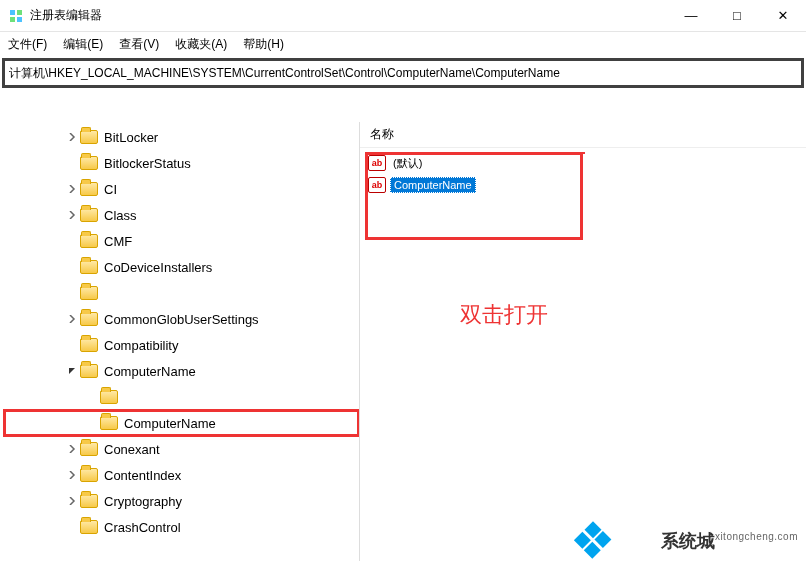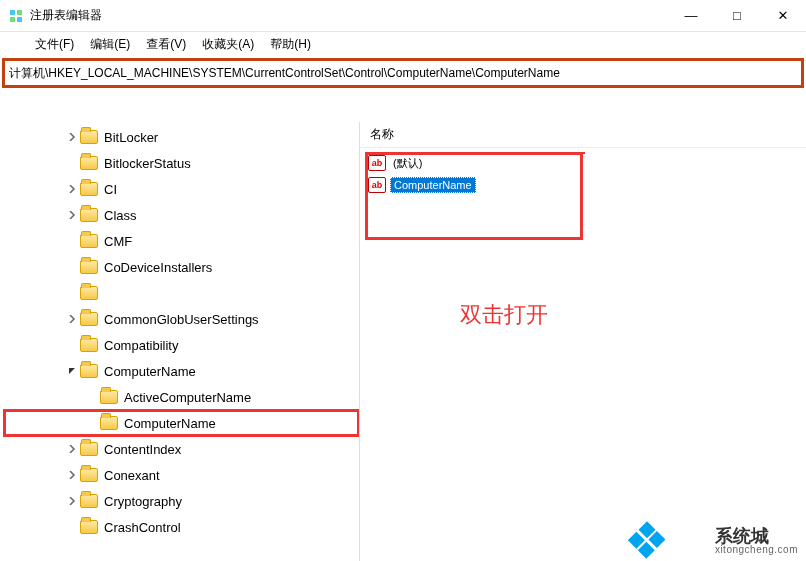--- a/index.html
+++ b/index.html
@@ -4,24 +4,24 @@
 <style>
 * { box-sizing: border-box; margin: 0; padding: 0; }
 body { font-family: "Microsoft YaHei", "Segoe UI", sans-serif; font-size: 13px; background: #fff; width: 806px; height: 561px; overflow: hidden; position: relative; }
 
 .titlebar { height: 32px; background: #fff; display: flex; align-items: center; padding-left: 8px; border-bottom: 1px solid #e5e5e5; }
 .titlebar .app-icon { width: 16px; height: 16px; margin-right: 6px; display: flex; align-items: center; justify-content: center; }
 .titlebar .title { font-size: 12px; color: #000; flex: 1; }
 .titlebar .btns { display: flex; }
 .titlebar .btn { width: 46px; height: 32px; display: flex; align-items: center; justify-content: center; color: #000; }
 
-.menubar { height: 24px; display: flex; align-items: center; padding: 0 12px; background: #fff; margin-left: 15px; }
+.menubar { height: 24px; display: flex; align-items: center; padding: 0 0; background: #fff; }
 .menubar .menu-item { padding: 2px 8px; font-size: 12px; cursor: default; }
 
-.addrbar { height: 30px; border: 3px solid #c2410c; margin: 2px 2px; display: flex; align-items: center; padding: 0 4px; background: #fff; }
+.addrbar { height: 30px; border: 3px solid #404040; margin: 2px 2px; display: flex; align-items: center; padding: 0 4px; background: #fff; }
 .addrbar .path { font-size: 12px; white-space: nowrap; overflow: hidden; }
 
 .content { display: flex; height: calc(561px - 32px - 24px - 36px); position: relative; margin-top: 34px; }
 
 .tree-pane { width: 360px; overflow: hidden; border-right: 1px solid #ddd; padding-top: 2px; }
 .tree-pane .tree { padding-left: 4px; }
 .tree-item { display: flex; align-items: center; height: 26px; white-space: nowrap; }
 .tree-item .indent { display: inline-block; }
 .tree-item .chevron { width: 16px; height: 16px; display: inline-flex; align-items: center; justify-content: center; color: #555; font-size: 10px; }
 .tree-item .folder { width: 18px; height: 14px; background: linear-gradient(#ffe9a6,#f7c948); border: 1px solid #d9a400; border-radius: 2px; margin-right: 4px; position: relative; }
@@ -38,21 +38,21 @@
 .list-row.selected .name { background: #0078d7; color: #fff; border: 1px dotted #fff; }
 
 .list-highlight-box { position: absolute; border: 3px solid #e33; left: 365px; top: 152px; width: 218px; height: 88px; pointer-events: none; }
 .list-line { position: absolute; background: #e33; height: 2px; left: 420px; top: 152px; width: 165px; }
 
 .annotation { position: absolute; left: 460px; top: 300px; font-size: 22px; color: #e33; }
 
 .watermark { position: absolute; right: 8px; bottom: 6px; display: flex; align-items: center; gap: 6px; }
 .watermark .wm-icon { display:flex; flex-wrap:wrap; width:28px; height:28px; transform: rotate(45deg); gap:2px; }
 .watermark .wm-icon span { width:12px; height:12px; background:#00a4ef; }
-.watermark .wm-text { display:flex; flex-direction:column; line-height:1;margin-left:48px; }
+.watermark .wm-text { display:flex; flex-direction:row; line-height:1;margin-left:48px; }
 .watermark .wm-cn { font-size:18px; font-weight:bold; color:#333; }
 .watermark .wm-en { font-size:10px; color:#666; letter-spacing:0.5px; }
 
 svg { display:block; }
 </style>
 </head>
 <body>
 
 <div class="titlebar">
   <span class="app-icon">
@@ -169,47 +169,46 @@
               <path d="M1 1 L7 1 L1 7 Z" fill="#333"></path>
             </svg>
           </span>
           <span class="folder"></span>
           <span class="label">ComputerName</span>
         </div>
         <div class="tree-item">
           <span class="indent" style="width: 80px;"></span>
           <span class="chevron"></span>
           <span class="folder"></span>
-          <span class="label">ActiveComputerName</span>
         </div>
         <div class="tree-item highlighted">
           <span class="indent" style="width: 80px;"></span>
           <span class="chevron"></span>
           <span class="folder"></span>
           <span class="label">ComputerName</span>
         </div>
         <div class="tree-item">
           <span class="indent" style="width: 60px;"></span>
           <span class="chevron">
             <svg width="8" height="8" viewBox="0 0 8 8">
               <path d="M2 0 L6 4 L2 8" fill="none" stroke="#666" stroke-width="1.5"></path>
             </svg>
           </span>
           <span class="folder"></span>
+          <span class="label">Conexant</span>
+        </div>
+        <div class="tree-item">
+          <span class="indent" style="width: 60px;"></span>
+          <span class="chevron">
+            <svg width="8" height="8" viewBox="0 0 8 8">
+              <path d="M2 0 L6 4 L2 8" fill="none" stroke="#666" stroke-width="1.5"></path>
+            </svg>
+          </span>
+          <span class="folder"></span>
           <span class="label">ContentIndex</span>
-        </div>
-        <div class="tree-item">
-          <span class="indent" style="width: 60px;"></span>
-          <span class="chevron">
-            <svg width="8" height="8" viewBox="0 0 8 8">
-              <path d="M2 0 L6 4 L2 8" fill="none" stroke="#666" stroke-width="1.5"></path>
-            </svg>
-          </span>
-          <span class="folder"></span>
-          <span class="label">Conexant</span>
         </div>
         <div class="tree-item">
           <span class="indent" style="width: 60px;"></span>
           <span class="chevron">
             <svg width="8" height="8" viewBox="0 0 8 8">
               <path d="M2 0 L6 4 L2 8" fill="none" stroke="#666" stroke-width="1.5"></path>
             </svg>
           </span>
           <span class="folder"></span>
           <span class="label">Cryptography</span>

